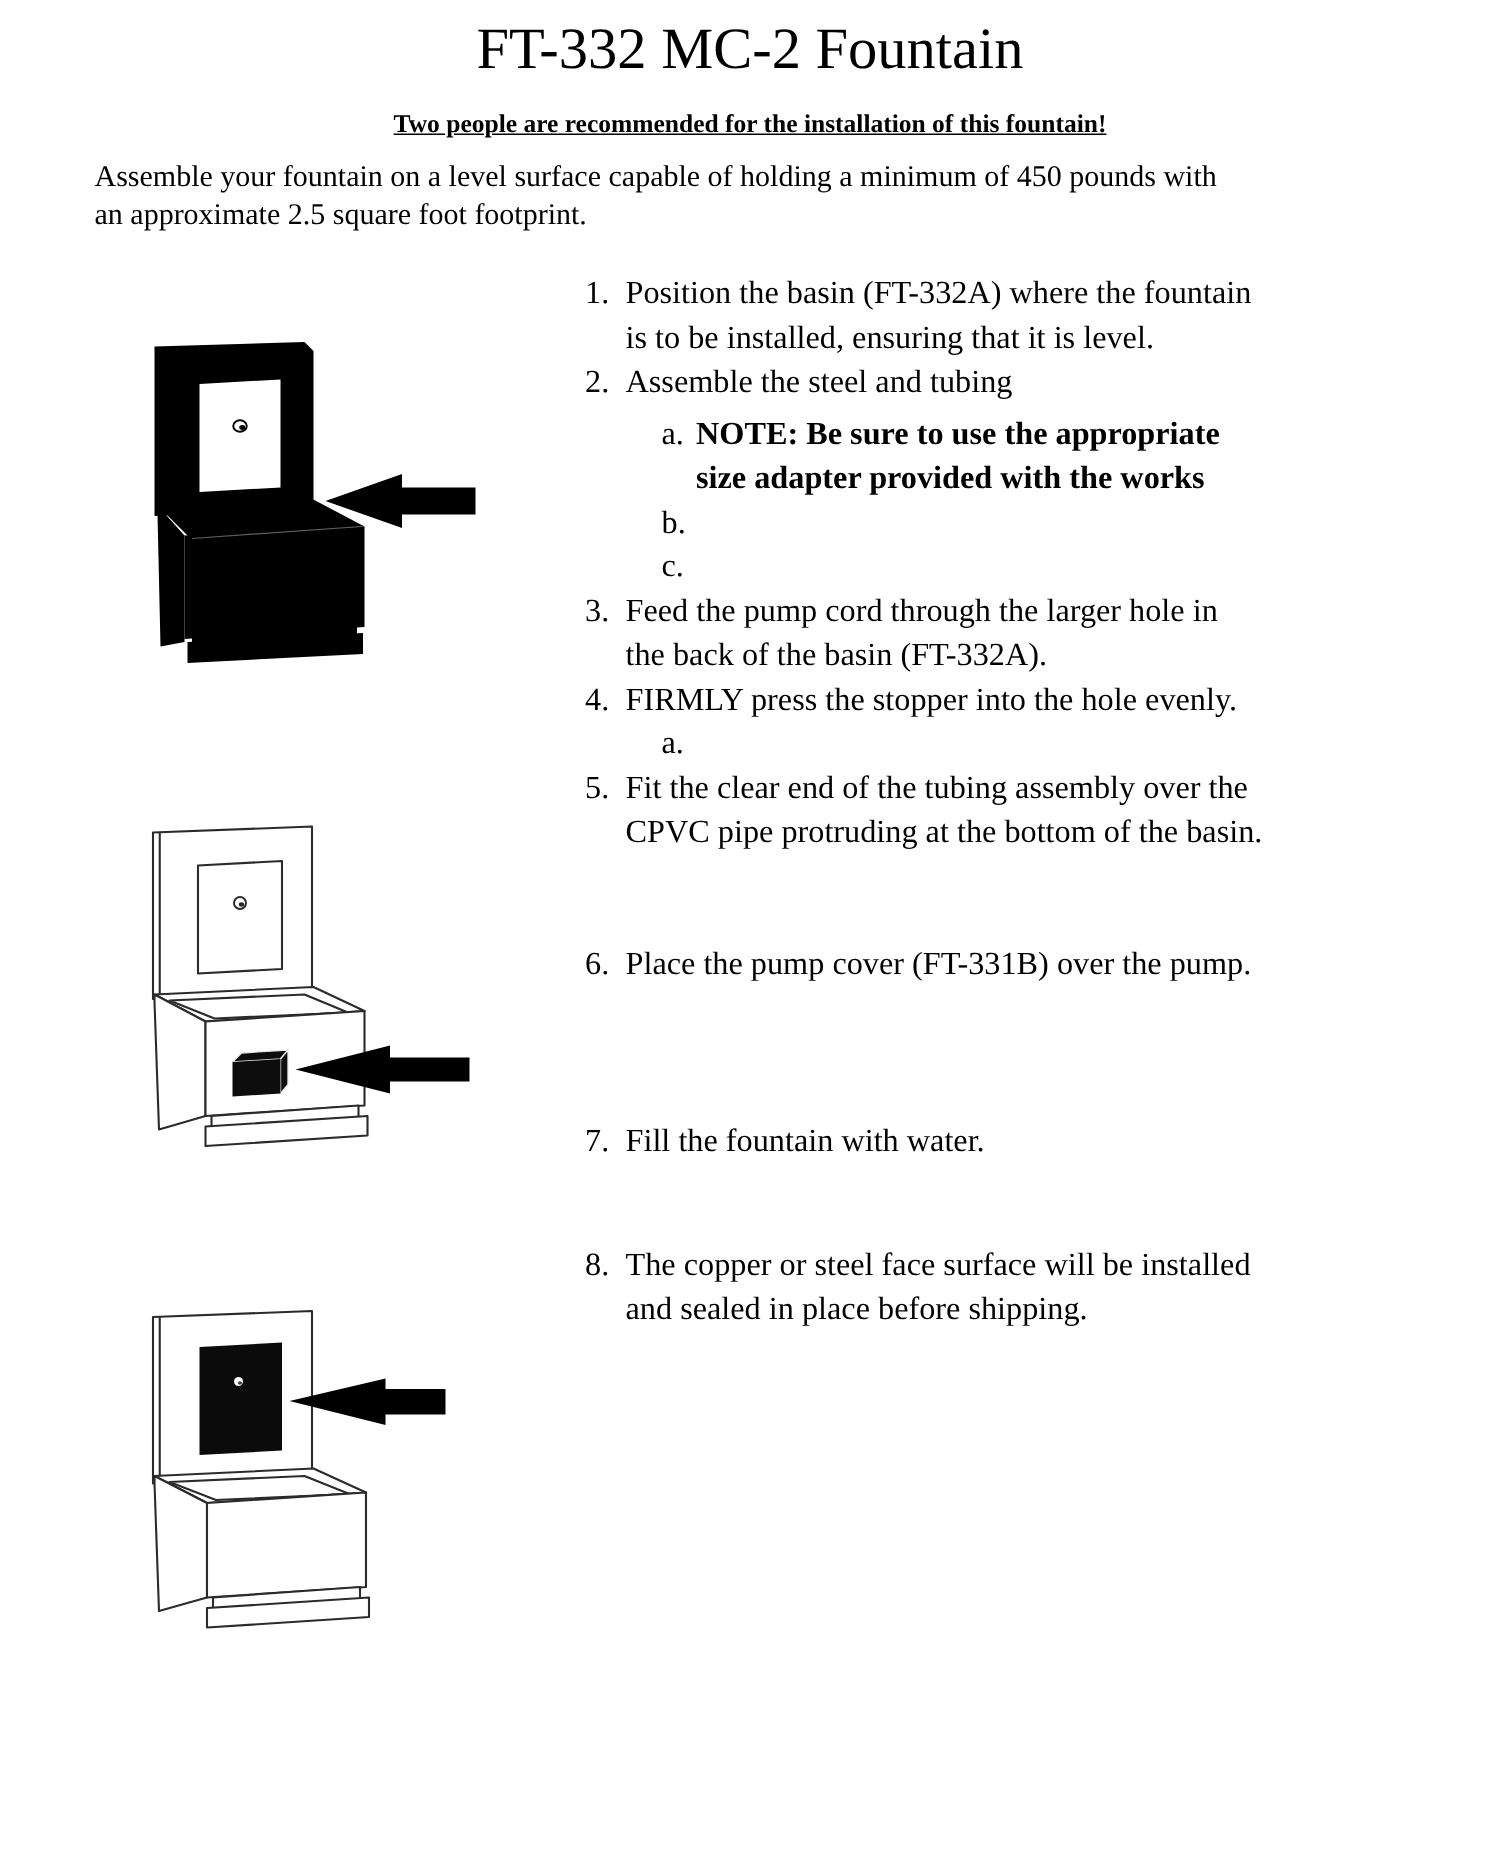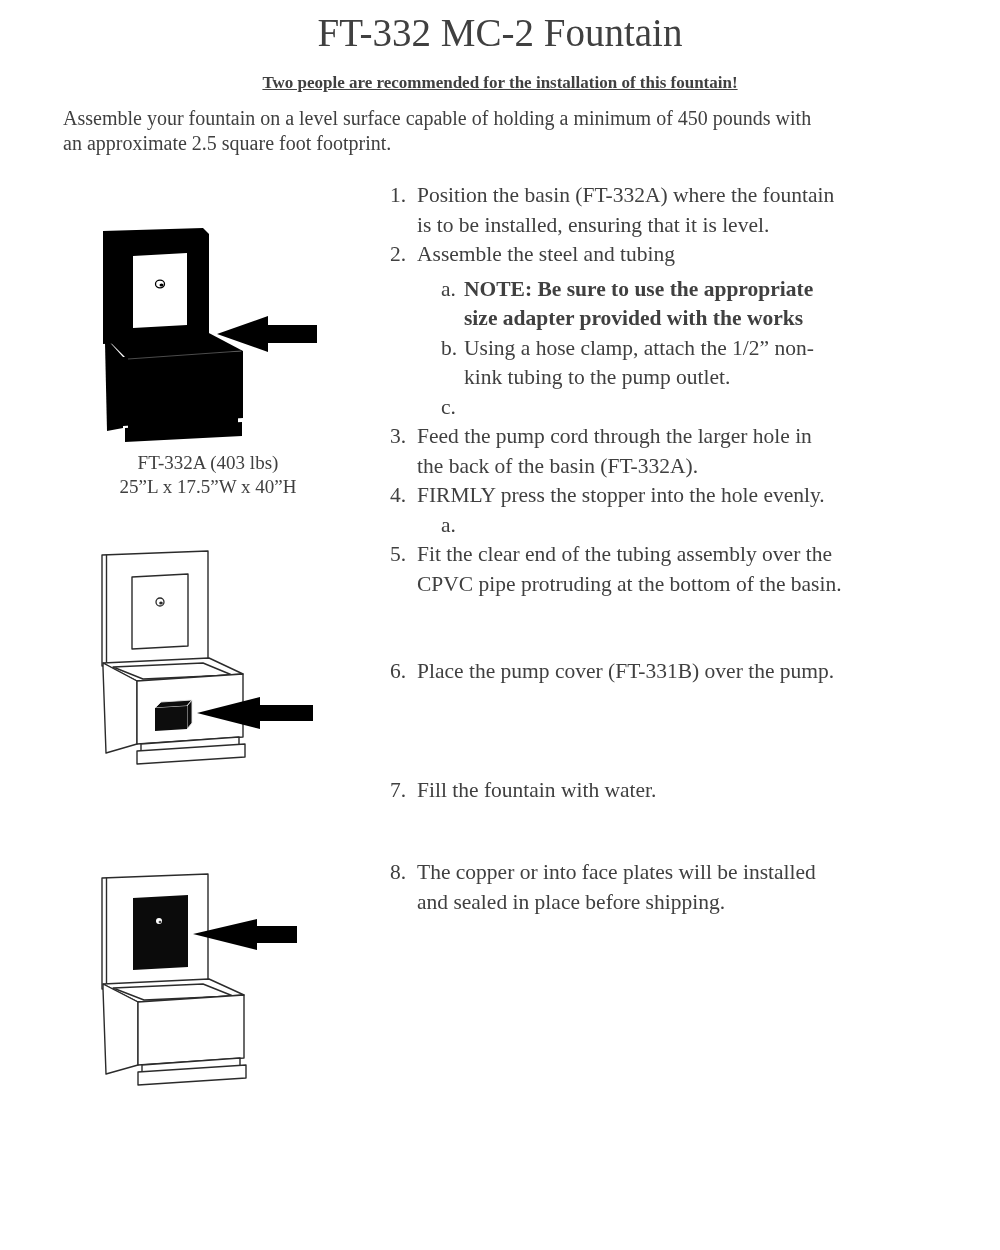--- a/index.html
+++ b/index.html
@@ -2,21 +2,21 @@
 <html><head>
 <meta charset="utf-8">
 <style>
   html,body{margin:0;padding:0;background:#ffffff;}
   .page{
     position:relative;
     width:1000px;height:1250px;
     background:#ffffff;
     overflow:hidden;
     font-family:"Liberation Serif","DejaVu Serif",serif;
-    color:#404040;
+    color:#000000;
   }
   .header{text-align:center;padding-top:10px;}
   .title{font-size:39px;font-weight:normal;margin:0;line-height:46px;}
   .subtitle{font-size:17px;font-weight:bold;text-decoration:underline;margin-top:16px;line-height:21px;}
   .intro{
     margin:13px 55px 0 63px;
     font-size:20px;line-height:25px;
     white-space:pre-line;
   }
   
@@ -74,22 +74,20 @@
       <polygon points="28,132 148,126 148,193 28,201"></polygon>
       <polygon points="33,196 143,190 143,201 33,207"></polygon>
       <polygon points="30,203 147,197 147,211 30,217"></polygon>
     </g>
     <line x1="33" y1="134" x2="146" y2="126" stroke="#888888" stroke-width="0.8" opacity="0.7"></line>
     <polygon fill="#ffffff" points="38,31 92,28 92,100 38,103"></polygon>
     <ellipse cx="65" cy="59" rx="4.5" ry="3.8" fill="#ffffff" stroke="#000000" stroke-width="1.3"></ellipse>
     <ellipse cx="66.5" cy="60" rx="2" ry="1.6" fill="#000000"></ellipse>
     <polygon fill="#000000" points="122,109 173,91 173,100 222,100 222,118 173,118 173,127"></polygon>
   </svg>
-  <div class="cap cap1">FT-332A (403 lbs)
-25”L x 17.5”W x 40”H</div>
 
   <svg class="fig fig2" viewBox="0 0 225 235">
     <g fill="#ffffff" stroke="#2b2b2b" stroke-width="1.4" stroke-linejoin="round">
       <polygon points="7,10 113,6 113,116 7,121"></polygon>
       <line x1="11.5" y1="9.8" x2="11.5" y2="120.5"></line>
       <polygon points="37,32 93,29 93,101 37,104"></polygon>
       <polygon points="8,118 114,113 148,129 42,136"></polygon>
       <polygon fill="none" points="18,122 108,118 137,130 48,134"></polygon>
       <polygon points="8,118 42,136 42,199 11,208 8,123"></polygon>
       <polygon points="42,136 148,129 148,192 42,199"></polygon>
@@ -133,22 +131,20 @@
       <span class="num">2.</span>
       <span class="txt">Assemble the steel and tubing</span>
     </div>
     <div class="step sub boldnote mt5">
       <span class="num">a.</span>
       <span class="txt">NOTE: Be sure to use the appropriate
 size adapter provided with the works</span>
     </div>
     <div class="step sub">
       <span class="num">b.</span>
-      <span class="txt">Using a hose clamp, attach the 1/2” non-
-kink tubing to the pump outlet.</span>
     </div>
     <div class="step sub">
       <span class="num">c.</span>
     </div>
     <div class="step">
       <span class="num">3.</span>
       <span class="txt">Feed the pump cord through the larger hole in
 the back of the basin (FT-332A).</span>
     </div>
     <div class="step">
@@ -166,20 +162,20 @@
     <div class="step mt58">
       <span class="num">6.</span>
       <span class="txt">Place the pump cover (FT-331B) over the pump.</span>
     </div>
     <div class="step mt89">
       <span class="num">7.</span>
       <span class="txt">Fill the fountain with water.</span>
     </div>
     <div class="step mt53">
       <span class="num">8.</span>
-      <span class="txt">The copper or into face plates will be installed
+      <span class="txt">The copper or steel face surface will be installed
 and sealed in place before shipping.</span>
     </div>
   </div>
 
   <div class="revised">Revised November 5, 2018</div>
 
 </div>
 
 </body></html>

